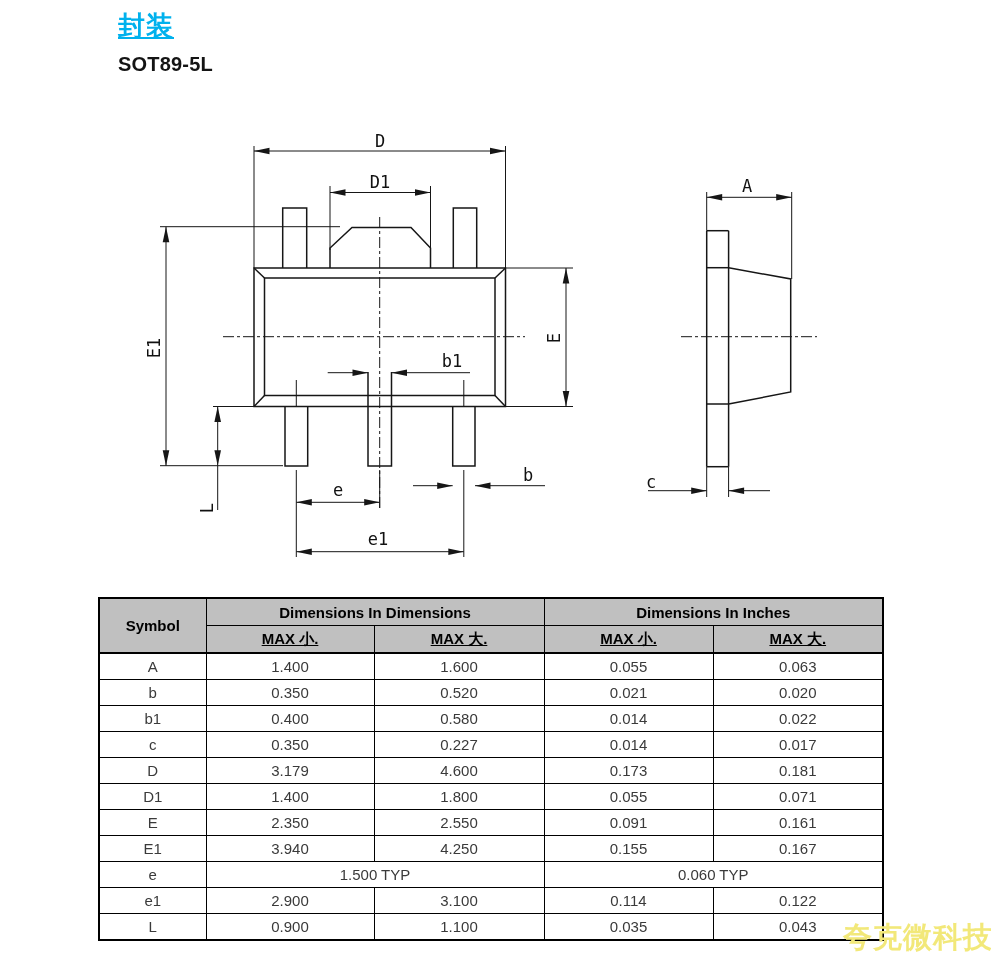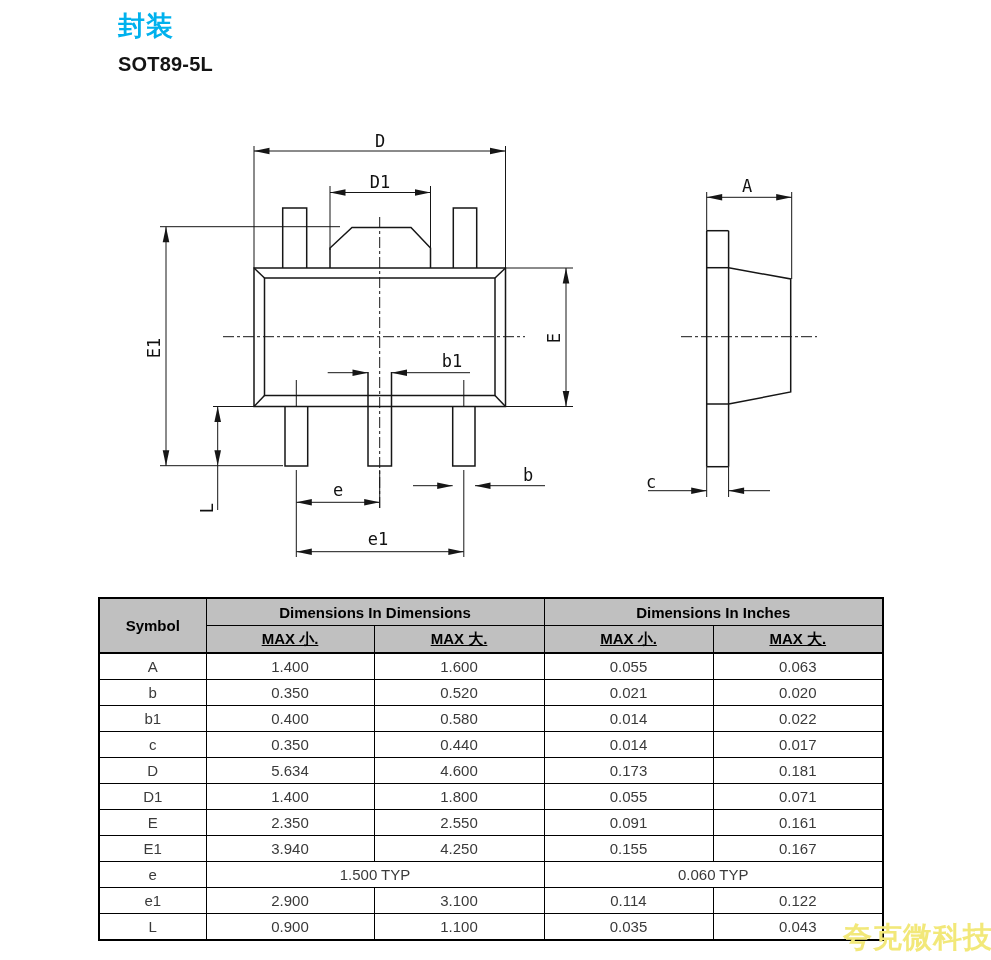--- a/index.html
+++ b/index.html
@@ -2,21 +2,21 @@
 <html><head>
 <meta charset="utf-8">
 <style>
   html,body { margin:0; padding:0; }
   body {
     width:991px; height:960px; background:#ffffff; position:relative;
     font-family:"Liberation Sans", sans-serif; overflow:hidden;
   }
   .page-title {
     position:absolute; left:118px; top:8px;
-    font-size:27px; font-weight:bold; color:#00b1ed; letter-spacing:1px;
+    font-size:27px; font-weight:bold; color:#00b1ed; letter-spacing:1px;text-decoration:underline;
   }
   .page-subtitle {
     position:absolute; left:118px; top:53px;
     font-size:20px; font-weight:bold; color:#141414; letter-spacing:0.2px;
   }
   svg.drawing { position:absolute; left:0; top:0; }
   svg.drawing text {
     font-family:"DejaVu Sans Mono", monospace;
     font-size:17px; fill:#111111;
   }
@@ -200,27 +200,27 @@
       <tr>
         <td>b1</td>
         <td>0.400</td>
         <td>0.580</td>
         <td>0.014</td>
         <td>0.022</td>
       </tr>
       <tr>
         <td>c</td>
         <td>0.350</td>
-        <td>0.440</td>
+        <td>0.227</td>
         <td>0.014</td>
         <td>0.017</td>
       </tr>
       <tr>
         <td>D</td>
-        <td>5.634</td>
+        <td>3.179</td>
         <td>4.600</td>
         <td>0.173</td>
         <td>0.181</td>
       </tr>
       <tr>
         <td>D1</td>
         <td>1.400</td>
         <td>1.800</td>
         <td>0.055</td>
         <td>0.071</td>

